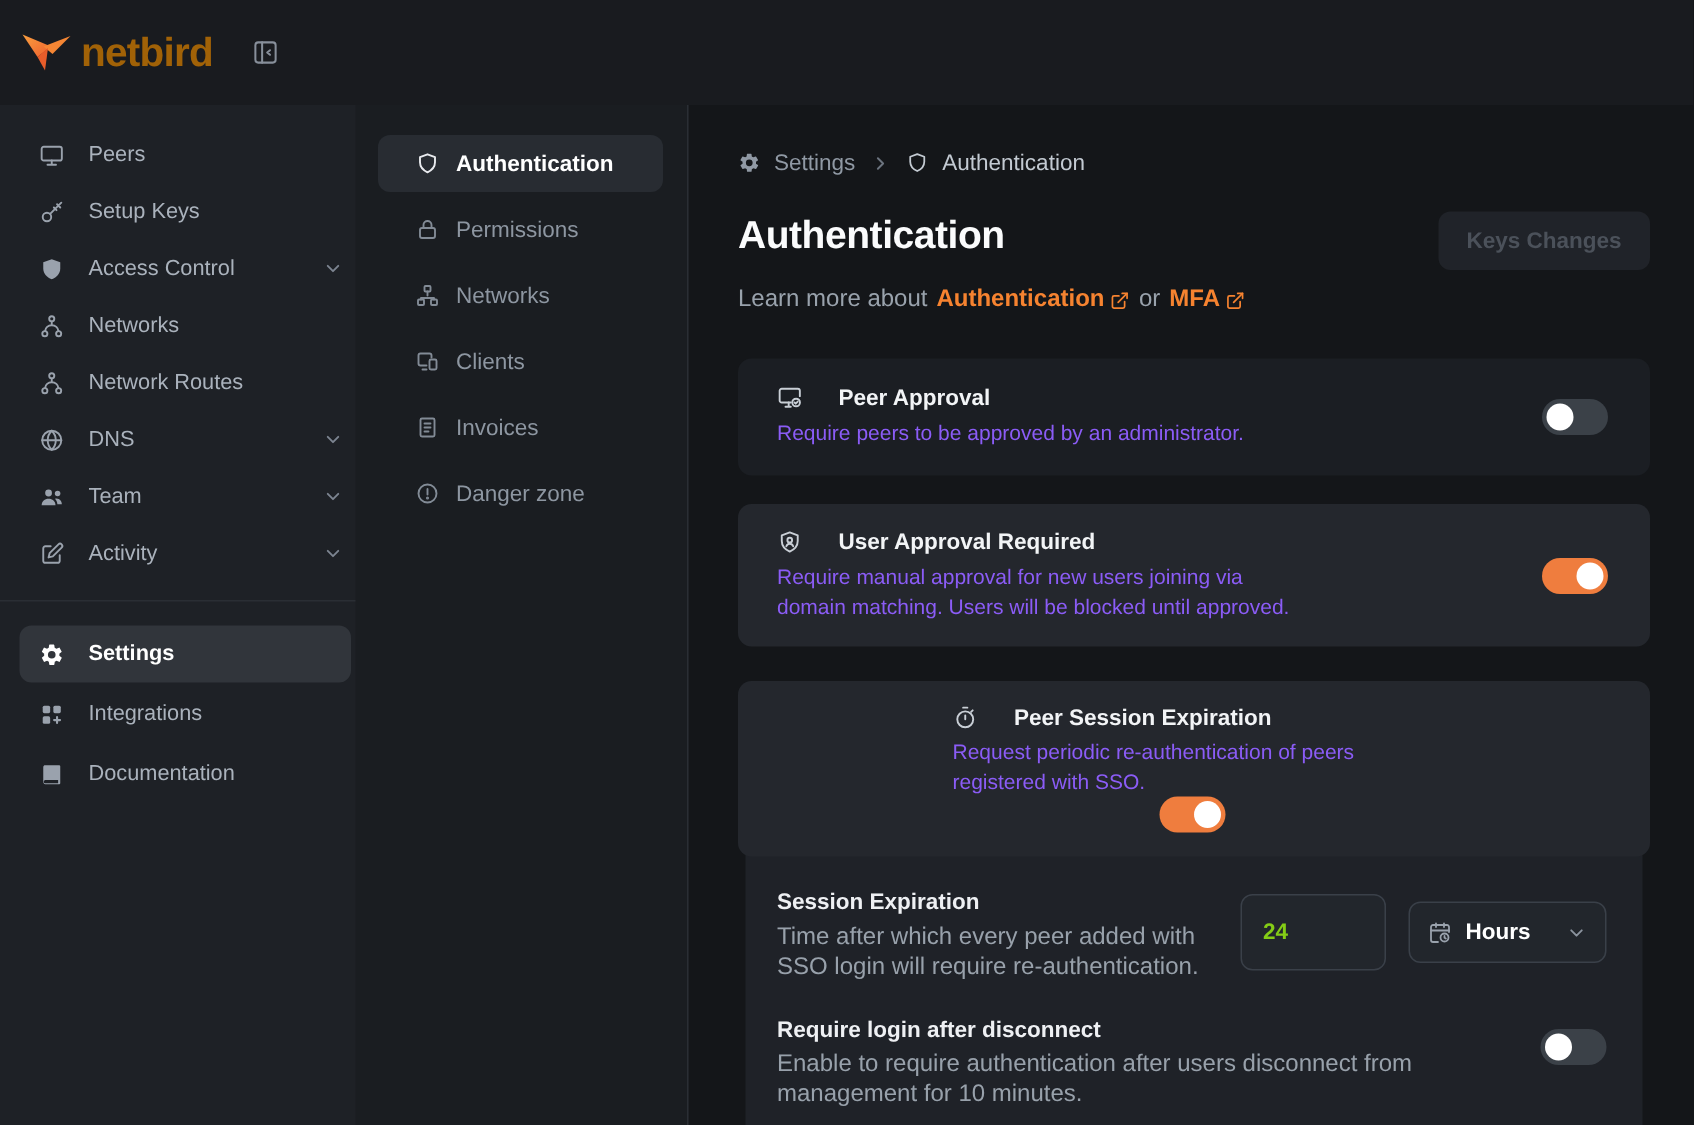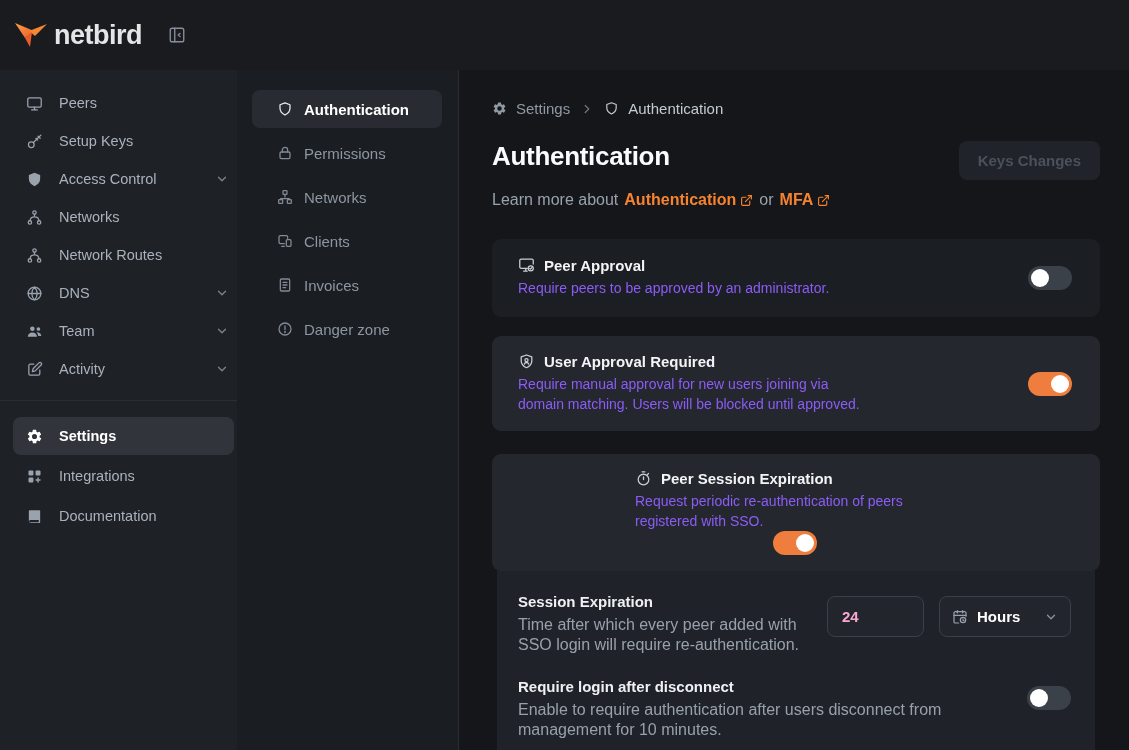--- a/index.html
+++ b/index.html
@@ -10,21 +10,21 @@
     position:relative;
   }
   svg { display:block; }
 
   
   .header {
     position:absolute; top:0; left:0; right:0; height:70px;
     background:#191b1f; display:flex; align-items:center; padding-left:14px;
   }
   .logo { display:flex; align-items:center; gap:6px; }
-  .logo-text { font-size:27px; font-weight:700; color:#e5e5e5; letter-spacing:-0.5px; }
+  .logo-text { font-size:27px; font-weight:700; color:#a16207; letter-spacing:-0.5px; }
   .collapse-btn { margin-left:26px; color:#878f9a; cursor:pointer; background:none; border:none; }
 
   
   .sidebar {
     position:absolute; top:70px; left:0; bottom:0; width:248px;
     background:#1e2126; border-right:1px solid #2a2e34; padding-top:14px;
   }
   .nav-item {
     display:flex; align-items:center; gap:16px; height:38px;
     padding:0 18px 0 26px; color:#aab2bc; font-size:14.5px; cursor:pointer;
@@ -72,21 +72,21 @@
 
   
   .card {
     background:#1b1e23; border-radius:9px; padding:16px 28px 16px 26px;
     display:flex; align-items:center; justify-content:space-between;
   }
   .card.lit { background:#24272d; }
   .card-1 { margin-top:30px; min-height:78px; }
   .card-2 { margin-top:19px; min-height:95px; }
   .card-3 { margin-top:23px; min-height:90px; position:relative; z-index:2;flex-direction:column; }
-  .card-head { display:flex; align-items:center; gap:9px; }
+  .card-head { display:flex; align-items:center; gap:24px; }
   .card-head .ic { color:#c9cfd6; }
   .card-title { font-size:15px; font-weight:700; color:#f2f4f6; }
   .card-desc { margin-top:5px; font-size:14px; color:#8b5cf6; line-height:19.5px; }
 
   
   .toggle { width:44px; height:24px; border-radius:12px; background:#3b4148; position:relative; flex:none; cursor:pointer; }
   .toggle .knob { position:absolute; top:3px; left:3px; width:18px; height:18px; border-radius:50%; background:#ffffff; }
   .toggle.on { background:#ef7d3e; }
   .toggle.on .knob { left:23px; }
 
@@ -98,22 +98,22 @@
   }
   .exp-row { display:flex; align-items:flex-start; justify-content:space-between; }
   .exp-row + .exp-row { margin-top:24px; }
   .exp-title { font-size:15px; font-weight:700; color:#eef0f3; }
   .exp-desc { margin-top:5px; font-size:16px; color:#98a1ab; line-height:19.5px; }
   .w300 { max-width:300px; }
   .w430 { max-width:430px; }
 
   .controls { display:flex; align-items:center; gap:15px; margin-top:3px; }
   .num-input {
-    width:97px; height:41px; background:#22262c; border:1px solid #3a4049; border-radius:8px;
-    color:#f9a8d4; font-family:inherit; font-size:15px; font-weight:600; padding:0 14px;
+    width:97px; height:51px; background:#22262c; border:1px solid #3a4049; border-radius:8px;
+    color:#84cc16; font-family:inherit; font-size:15px; font-weight:600; padding:0 14px;
   }
   .select {
     width:132px; height:41px; background:#22262c; border:1px solid #3a4049; border-radius:8px;
     display:flex; align-items:center; gap:9px; padding:0 12px; cursor:pointer;
   }
   .select .ic { color:#9aa2ad; }
   .select-label { font-size:15px; font-weight:600; color:#fff; flex:1; }
   .select .chev { color:#8b939e; }
   .toggle-col { margin-top:8px; }
 </style>

